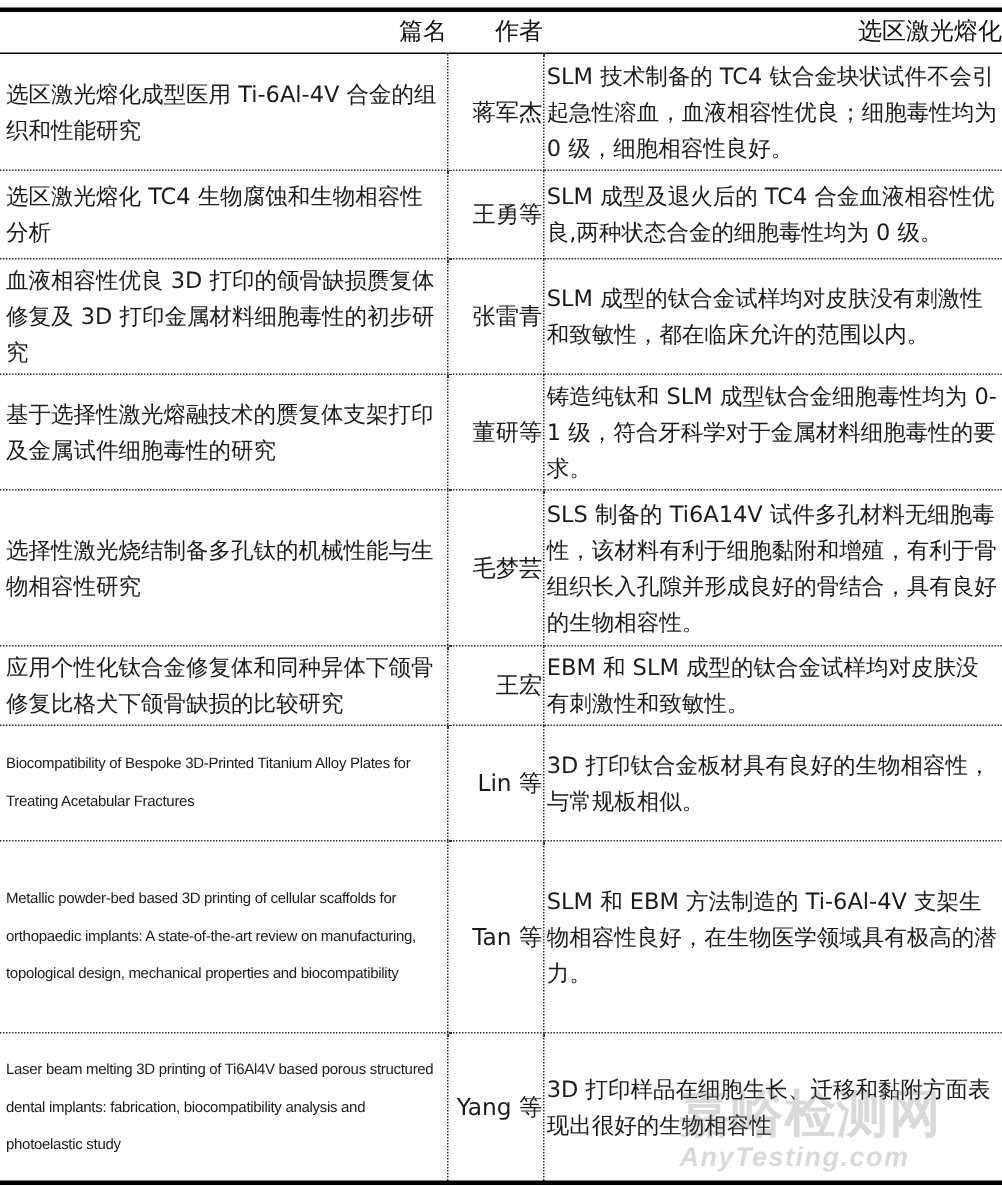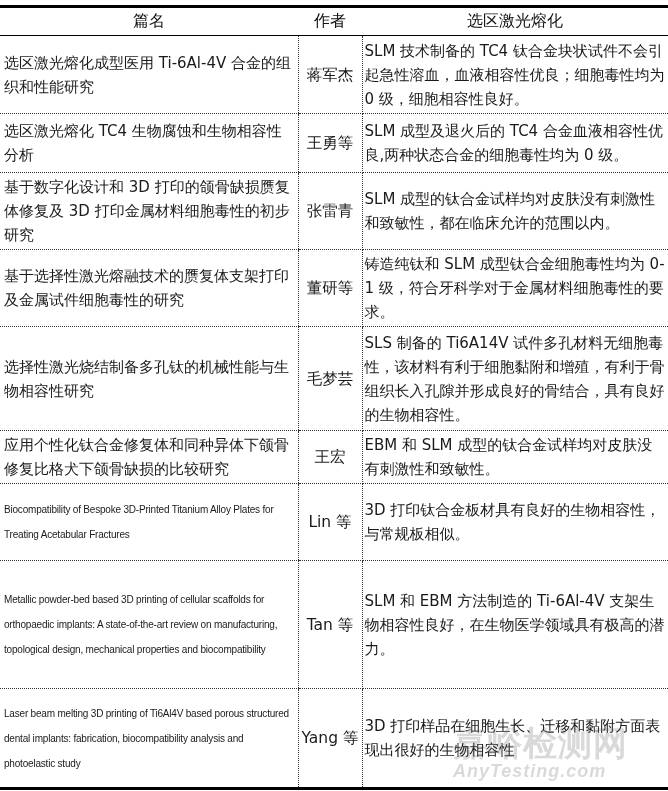--- a/index.html
+++ b/index.html
@@ -29,35 +29,35 @@
       border-bottom: 3px solid #000;
     }
     col.c1 { width: 298px; }
     col.c2 { width: 64px; }
     col.c3 { width: 306px; }
     th {
       font-weight: normal;
       font-size: 16px;
       height: 27px;
       padding: 0;
-      text-align: center;
+      text-align: right;
       vertical-align: middle;
       border-bottom: 1.5px solid #000;
       color: #111;
     }
     td {
       padding: 2px 4px 2px 4px;
       font-size: 15px;
       line-height: 24px;
       vertical-align: middle;
       border-bottom: 1px dotted #333;
       overflow: hidden;
     }
     td.author {
-      text-align: center;
+      text-align: right;
       border-left: 1px dotted #333;
       border-right: 1px dotted #333;
       padding: 0;
       font-size: 15.5px;
       margin-left: 28px;
     }
     td.title.en {
       font-family: "Liberation Sans", sans-serif;
       font-size: 10px;
       line-height: 25px;
@@ -115,21 +115,21 @@
         <td class="title">选区激光熔化成型医用 Ti-6Al-4V 合金的组织和性能研究</td>
         <td class="author">蒋军杰</td>
         <td class="result">SLM 技术制备的 TC4 钛合金块状试件不会引起急性溶血，血液相容性优良；细胞毒性均为 0 级，细胞相容性良好。</td>
       </tr>
       <tr style="height:59px">
         <td class="title">选区激光熔化 TC4 生物腐蚀和生物相容性分析</td>
         <td class="author">王勇等</td>
         <td class="result">SLM 成型及退火后的 TC4 合金血液相容性优良,两种状态合金的细胞毒性均为 0 级。</td>
       </tr>
       <tr style="height:77px">
-        <td class="title">基于数字化设计和 3D 打印的颌骨缺损赝复体修复及 3D 打印金属材料细胞毒性的初步研究</td>
+        <td class="title">血液相容性优良 3D 打印的颌骨缺损赝复体修复及 3D 打印金属材料细胞毒性的初步研究</td>
         <td class="author">张雷青</td>
         <td class="result">SLM 成型的钛合金试样均对皮肤没有刺激性和致敏性，都在临床允许的范围以内。</td>
       </tr>
       <tr style="height:77px">
         <td class="title">基于选择性激光熔融技术的赝复体支架打印及金属试件细胞毒性的研究</td>
         <td class="author">董研等</td>
         <td class="result">铸造纯钛和 SLM 成型钛合金细胞毒性均为 0-1 级，符合牙科学对于金属材料细胞毒性的要求。</td>
       </tr>
       <tr style="height:104px">
         <td class="title">选择性激光烧结制备多孔钛的机械性能与生物相容性研究</td>

